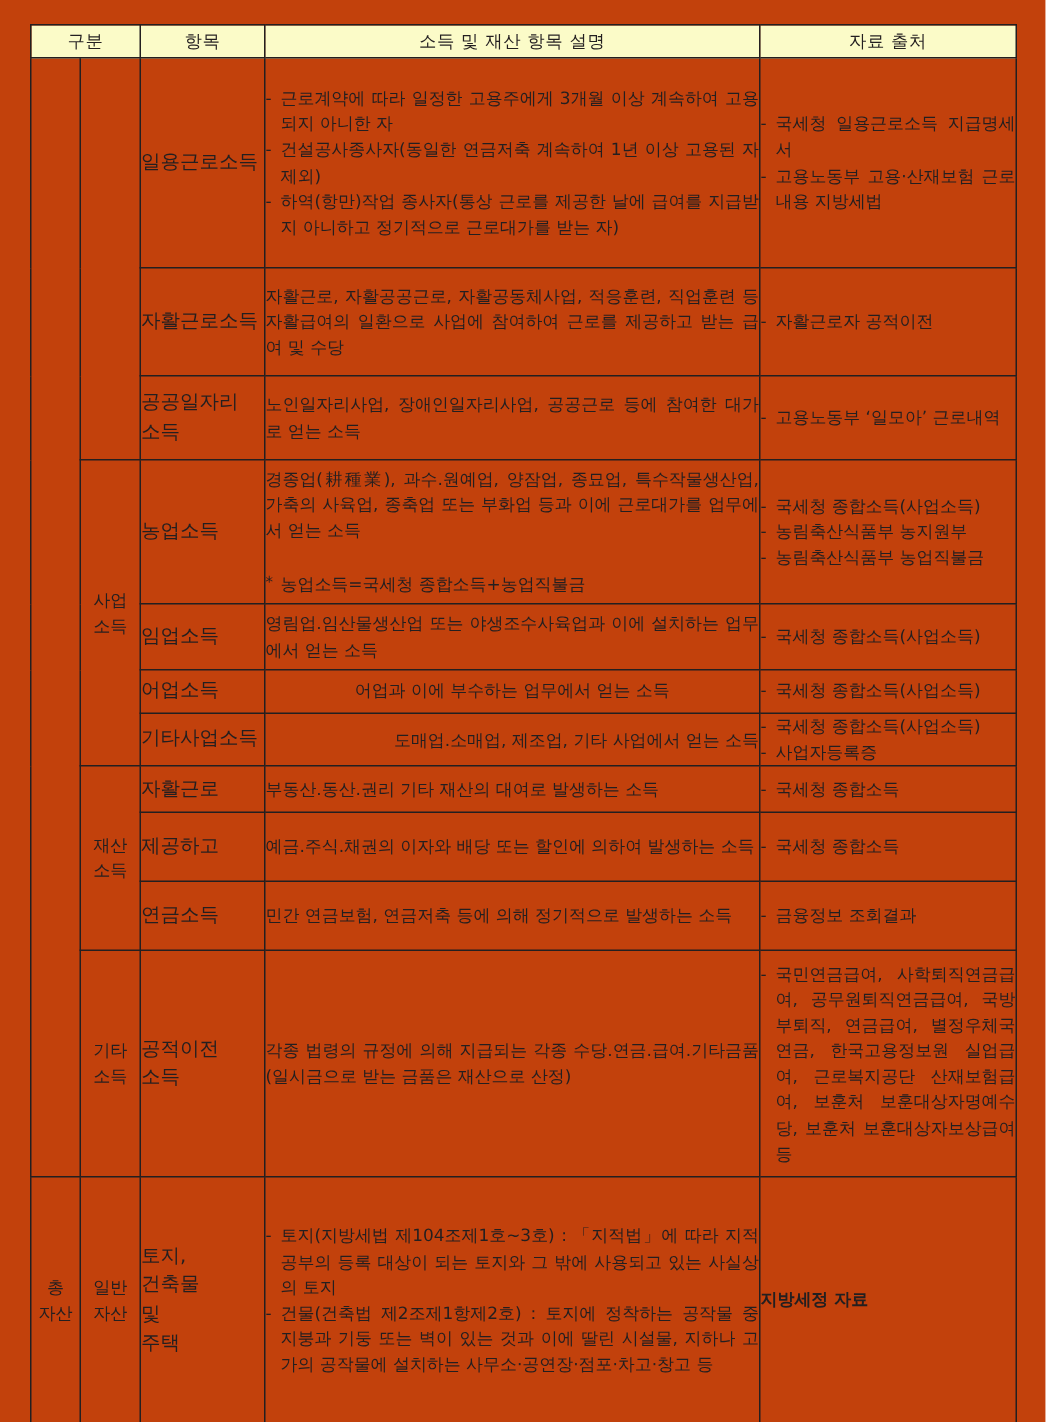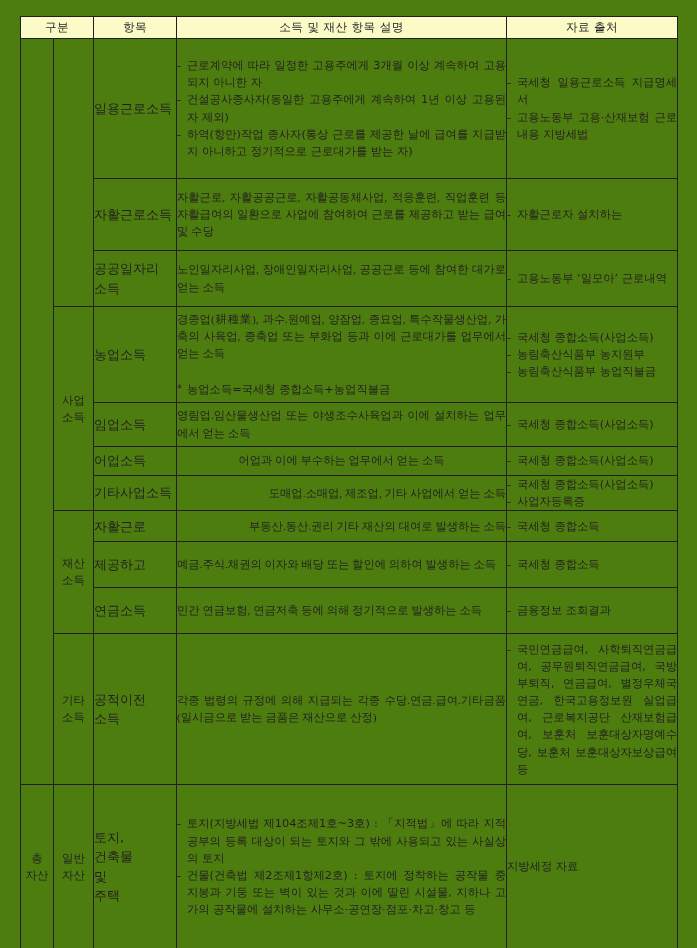--- a/index.html
+++ b/index.html
@@ -11,21 +11,21 @@
     width: 697px;
     height: 948px;
     font-family: "DejaVu Sans", "Liberation Sans", sans-serif;
     color: #231f20;
     overflow: hidden;
   }
   #sheet {
     position: relative;
     width: 697px;
     height: 948px;
-    background: #4d7c0f;
+    background: #c2410c;
   }
   table.doc-table {
     position: absolute;
     left: 20px;
     top: 16px;
     width: 657px;
     border-collapse: collapse;
     table-layout: fixed;
     font-size: 11.3px;
     line-height: 1.52;
@@ -90,31 +90,30 @@
     margin: 0 0 0 0;
     text-align: justify;
     text-justify: inter-character;
   }
   ul.bl > li::before {
     content: "-";
     position: absolute;
     left: 0;
     top: 0;
   }
-  ul.bl.nodash > li { padding-left: 0; }
+  ul.bl.nodash > li { padding-left: 0; font-weight: bold; }
   ul.bl.nodash > li::before { content: ""; }
 
   ul.bl > li.star { padding-left: 10px; }
   ul.bl > li.star::before { content: "*"; font-size: 10px; }
 
   p.plain {
     margin: 0;
     text-align: justify;
     text-justify: inter-character;
-    font-family: Liberation Serif, serif;
   }
   .nowrapish { white-space: pre-line; }
 </style>
 </head>
 <body>
 
 <div id="sheet">
 
   <table class="doc-table">
     <colgroup>
@@ -138,42 +137,42 @@
 
       <tr>
         <td class="cat blank" rowspan="11"></td>
         <td class="cat blank" rowspan="3"></td>
         <td class="item" style="height:139px">
           <span class="nowrapish">일용근로소득</span>
         </td>
         <td class="desc">
           <ul class="bl">
             <li>근로계약에 따라 일정한 고용주에게 3개월 이상 계속하여 고용되지 아니한 자</li>
-            <li>건설공사종사자(동일한 고용주에게 계속하여 1년 이상 고용된 자 제외)</li>
+            <li>건설공사종사자(동일한 연금저축 계속하여 1년 이상 고용된 자 제외)</li>
             <li>하역(항만)작업 종사자(통상 근로를 제공한 날에 급여를 지급받지 아니하고 정기적으로 근로대가를 받는 자)</li>
           </ul>
         </td>
         <td class="src">
           <ul class="bl">
             <li>국세청 일용근로소득 지급명세서</li>
             <li>고용노동부 고용·산재보험 근로내용 지방세법</li>
           </ul>
         </td>
       </tr>
 
       <tr>
         <td class="item" style="height:71px">
           <span class="nowrapish">자활근로소득</span>
         </td>
         <td class="desc">
           <p class="plain">자활근로, 자활공공근로, 자활공동체사업, 적응훈련, 직업훈련 등 자활급여의 일환으로 사업에 참여하여 근로를 제공하고 받는 급여 및 수당</p>
         </td>
         <td class="src">
           <ul class="bl">
-            <li>자활근로자 설치하는</li>
+            <li>자활근로자 공적이전</li>
           </ul>
         </td>
       </tr>
 
       <tr>
         <td class="item" style="height:55px">
           <span class="nowrapish">공공일자리
 소득</span>
         </td>
         <td class="desc">
@@ -254,21 +253,21 @@
 
       <tr>
         <td class="cat" rowspan="3">
           <span class="nowrapish">재산
 소득</span>
         </td>
         <td class="item" style="height:30px">
           <span class="nowrapish">자활근로</span>
         </td>
         <td class="desc">
-          <p class="plain" style="text-align:right">부동산.동산.권리 기타 재산의 대여로 발생하는 소득</p>
+          <p class="plain" style="text-align:left">부동산.동산.권리 기타 재산의 대여로 발생하는 소득</p>
         </td>
         <td class="src">
           <ul class="bl">
             <li>국세청 종합소득</li>
           </ul>
         </td>
       </tr>
 
       <tr>
         <td class="item" style="height:45px">

